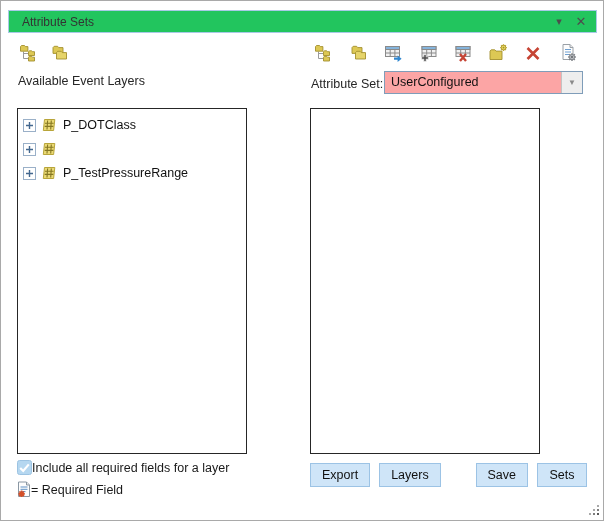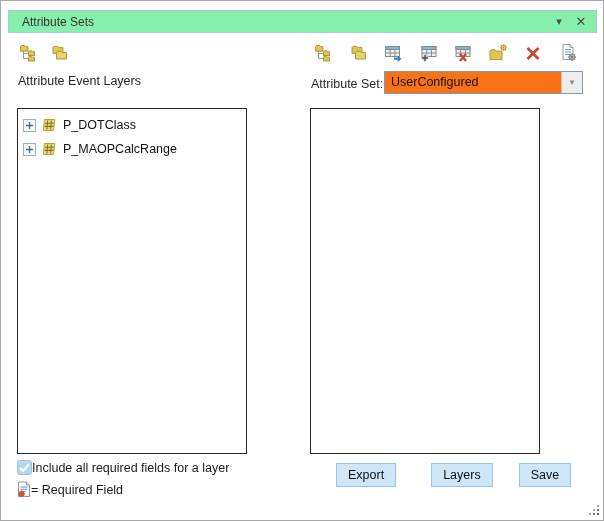--- a/index.html
+++ b/index.html
@@ -7,42 +7,42 @@
   body { font-family:"Liberation Sans","DejaVu Sans",sans-serif; color:#1a1a1a; }
 
   .window {
     position:relative; width:604px; height:521px;
     background:#ffffff; border:1px solid #a9a9a9; overflow:hidden;
   }
 
   
   .titlebar {
     position:absolute; left:7px; top:9px; width:589px; height:23px;
-    background:#86efac; border:1px solid #a9c9e6;
+    background:#22c55e; border:1px solid #a9c9e6;
     display:flex; align-items:center;
   }
   .titlebar .title { padding-left:13px; font-size:12px; color:#333; }
   .titlebar .spacer { flex:1; }
   .tb-btn { width:22px; text-align:center; color:#4d4d4d; cursor:default; }
   .tb-caret { font-size:11px; }
   .tb-close { font-size:13px; font-weight:bold; margin-right:4px; }
 
   
   .tool-left { position:absolute; left:18px; top:42px; display:flex; gap:11px; }
   .tool-right { position:absolute; left:313px; top:42px; width:264px;
     display:flex; justify-content:space-between; }
   .tool-ico { width:20px; height:20px; display:inline-block; }
   .tool-ico svg { width:20px; height:20px; display:block; }
 
   
   .heading-left { position:absolute; left:17px; top:73px; font-size:12.5px; color:#262626; }
   .attr-label { position:absolute; left:310px; top:76px; font-size:12.5px; color:#262626; }
   .combo {
     position:absolute; left:383px; top:70px; width:199px; height:23px;
-    background:#f97316; border:1px solid #7f9db9; display:flex; align-items:stretch;
+    background:#fca5a5; border:1px solid #7f9db9; display:flex; align-items:stretch;
   }
   .combo-value { flex:1; font-size:12.5px; padding:3px 0 0 6px; color:#111;
     white-space:nowrap; overflow:hidden; }
   .combo-btn { width:21px; background:#eeeeee; border-left:1px solid #c3c3c3;
     display:flex; align-items:center; justify-content:center;
     color:#8a8a8a; font-size:8px; }
 
   
   .listbox { position:absolute; top:107px; width:230px; height:346px;
     background:#ffffff; border:1px solid #262626; }
@@ -67,21 +67,21 @@
   .legend-ico svg { width:14px; height:17px; display:block; }
   .legend-text { font-size:12.5px; color:#1a1a1a; }
 
   
   .btn-row { position:absolute; left:309px; top:462px; width:277px;
     display:flex; justify-content:space-between; }
   .btn-group { display:flex; gap:9px; }
   button.btn {
     font-family:inherit; font-size:12.5px; color:#111;
     background:#cfe5f8; border:1px solid #9cc3e5;
-    padding:4px 11px; min-width:50px; cursor:default;margin-left:26px;
+    padding:4px 11px; min-width:50px; cursor:default;
   }
 
   
   .grip { position:absolute; right:3px; bottom:4px; width:12px; height:12px; }
   .grip svg { display:block; }
 </style>
 </head>
 <body>
 
 <div class="window">
@@ -173,21 +173,21 @@
         <path d="M7 6.5 h6 M7 9 h6 M7 11.5 h4" fill="none" stroke="#6f9fd0"></path>
         <g stroke="#7e8186" stroke-width="1.5">
           <path d="M14 10.2 V18 M10.1 14.1 H17.9 M11.2 11.3 L16.8 16.9 M16.8 11.3 L11.2 16.9"></path>
         </g>
         <circle cx="14" cy="14.1" r="2.6" fill="#b9bcc0" stroke="#7e8186" stroke-width="0.8"></circle>
         <circle cx="14" cy="14.1" r="1" fill="#5e6164"></circle>
       </svg>
     </span>
   </div>
 
-  <div class="heading-left">Attribute Event Layers</div>
+  <div class="heading-left">Available Event Layers</div>
   <div class="attr-label">Attribute Set:</div>
 
   <div class="combo">
     <span class="combo-value">UserConfigured</span>
     <span class="combo-btn">
       <span>▼</span>
     </span>
   </div>
 
   <div class="listbox left">
@@ -215,23 +215,37 @@
               <rect x="0.5" y="0.5" width="12" height="12" fill="#ffffff" stroke="#9ab0c8"></rect>
               <path d="M3 6.5 H10 M6.5 3 V10" stroke="#44688f" stroke-width="1.4"></path>
             </svg>
           </span>
           <span class="evicon">
             <svg viewBox="0 0 16 16">
               <path d="M3.5 2.5 H13.8 L12.6 13.5 H2.3 z" fill="#ead974" stroke="#b8a53a"></path>
               <path d="M6.6 3.5 L6 12.5 M10.3 3.5 L9.7 12.5 M4 6.2 H12.6 M3.7 9.4 H12.3" fill="none" stroke="#857722" stroke-width="1.1"></path>
             </svg>
           </span>
-          <span class="tlabel">P_MAOPCalcRange</span>
         </div>
 
+        <div class="tree-row">
+          <span class="expand">
+            <svg viewBox="0 0 13 13">
+              <rect x="0.5" y="0.5" width="12" height="12" fill="#ffffff" stroke="#9ab0c8"></rect>
+              <path d="M3 6.5 H10 M6.5 3 V10" stroke="#44688f" stroke-width="1.4"></path>
+            </svg>
+          </span>
+          <span class="evicon">
+            <svg viewBox="0 0 16 16">
+              <path d="M3.5 2.5 H13.8 L12.6 13.5 H2.3 z" fill="#ead974" stroke="#b8a53a"></path>
+              <path d="M6.6 3.5 L6 12.5 M10.3 3.5 L9.7 12.5 M4 6.2 H12.6 M3.7 9.4 H12.3" fill="none" stroke="#857722" stroke-width="1.1"></path>
+            </svg>
+          </span>
+          <span class="tlabel">P_TestPressureRange</span>
+        </div>
       </div>
   </div>
 
   <div class="listbox right"></div>
 
   <div class="chk-row">
     <span class="checkbox">
       <svg viewBox="0 0 15 15">
         <rect x="0.5" y="0.5" width="14" height="14" rx="2" fill="#b5d7f0" stroke="#9cc3e2"></rect>
         <polyline points="3.2,8 6.2,11 11.8,4.4" fill="none" stroke="#ffffff" stroke-width="2.2"></polyline>

